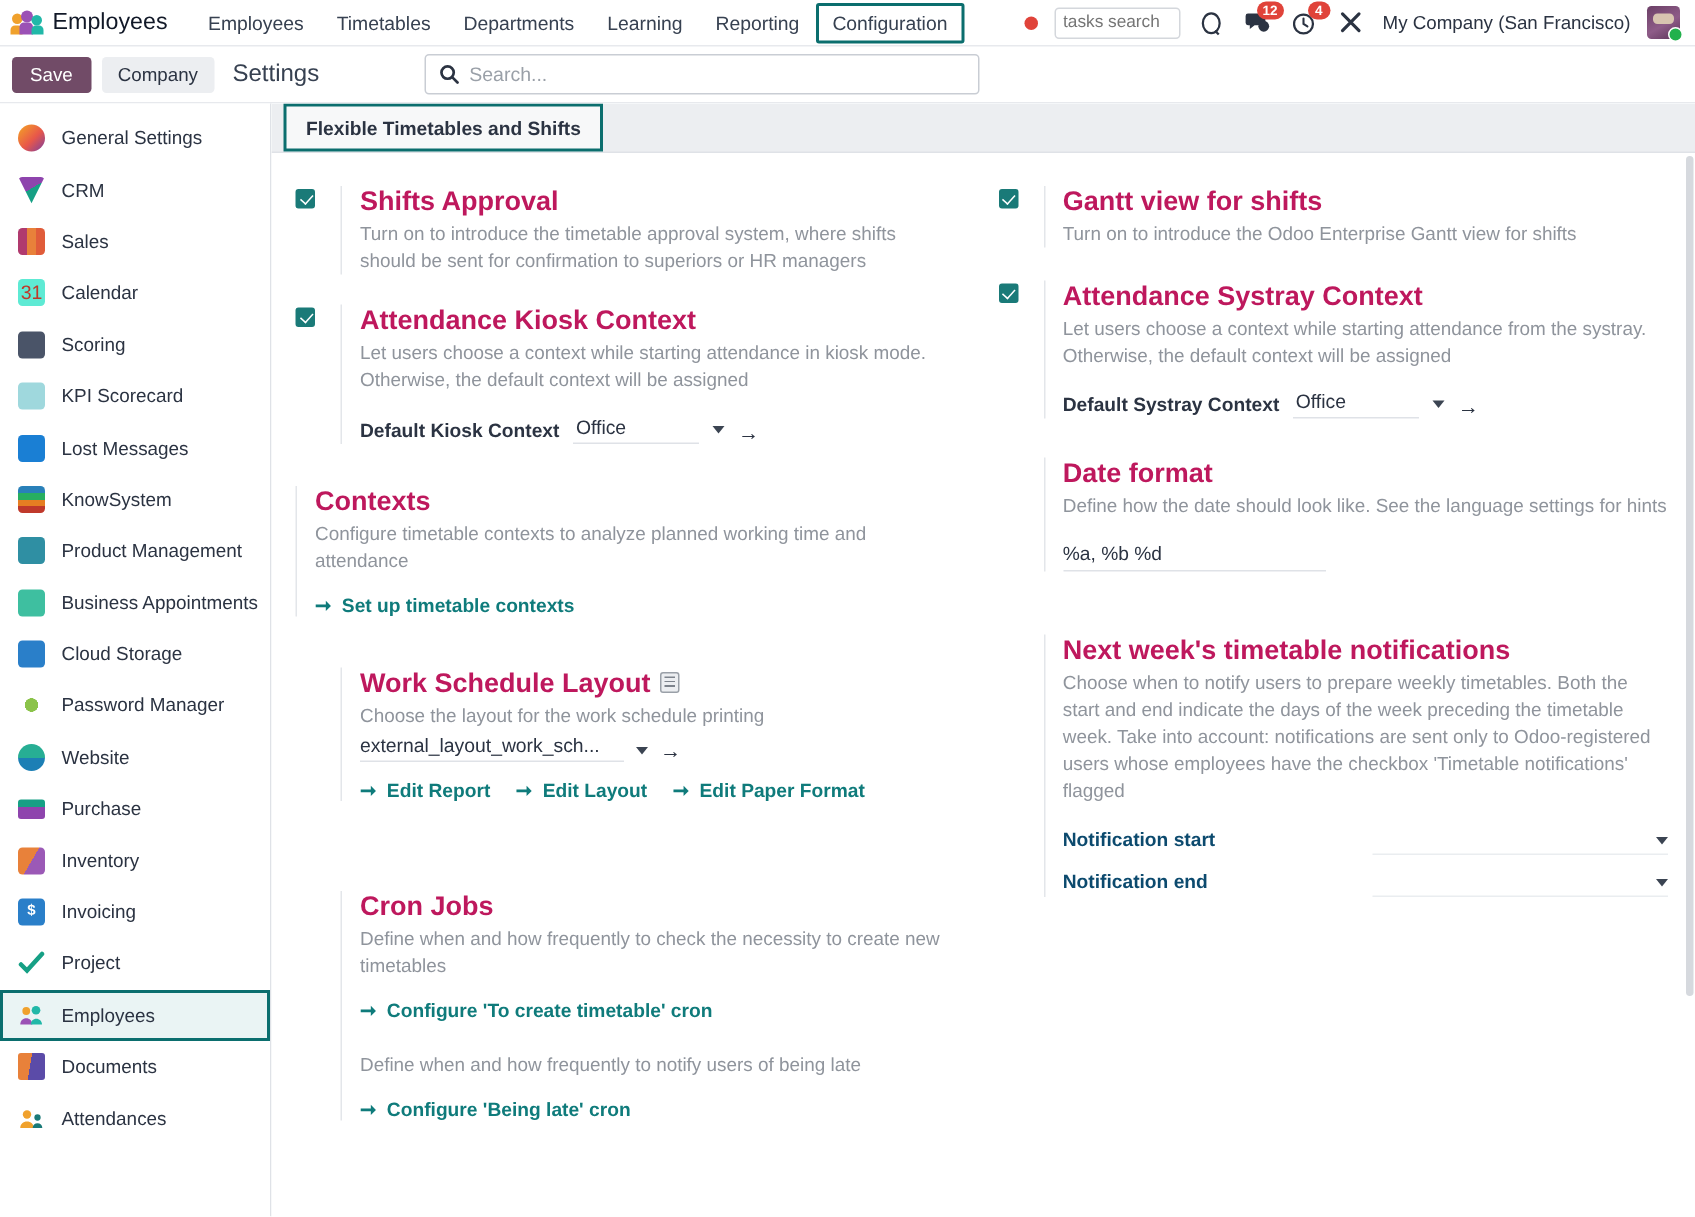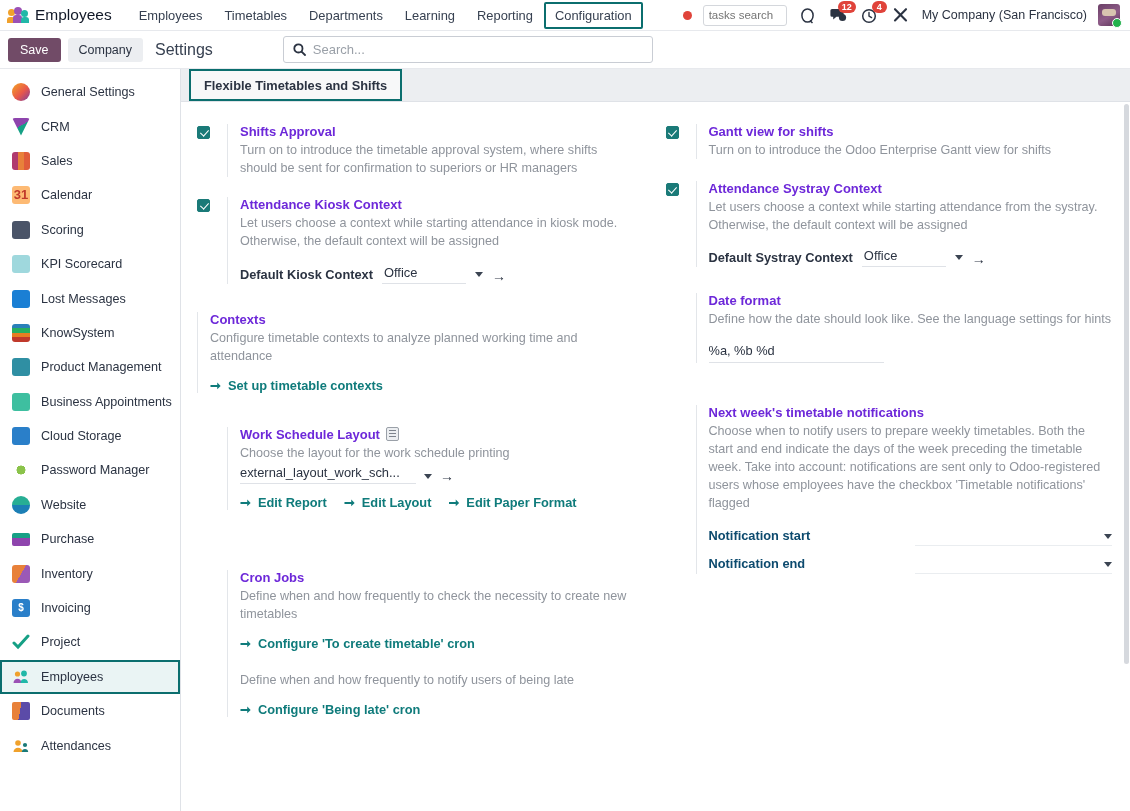--- a/index.html
+++ b/index.html
@@ -249,23 +249,23 @@
     border: solid #ffffff;
     border-width: 0 1.7px 1.7px 0;
     transform: rotate(42deg);
   }
   .sbody {
     flex: 1;
     border-left: 1px solid #e3e6ea;
     padding-left: 12px;
   }
   .s-title {
-    font-size: 13px;
+    font-size: 18px;
     font-weight: bold;
-    color: #6d28d9;
+    color: #be185d;
     margin-bottom: 2px;
     display: flex; align-items: center; gap: 6px;
   }
   .s-desc {
     font-size: 12.6px;
     color: #8f949c;
     line-height: 1.44;
   }
   .s-desc .lnk { color: #56a3a6; cursor: pointer; }
   .s-gap { height: 11px; }
@@ -450,21 +450,21 @@
       <span class="si-ico" style="background:linear-gradient(150deg,#8e44ad 0 45%,#16a085 45% 100%);clip-path:polygon(0 0,100% 0,50% 100%);"></span>
       <span class="si-label">CRM</span>
     </div>
 
     <div class="side-item">
       <span class="si-ico" style="background:linear-gradient(90deg,#b03a6e 0 33%,#e8813a 33% 66%,#e05c3a 66% 100%);"></span>
       <span class="si-label">Sales</span>
     </div>
 
     <div class="side-item">
-      <span class="si-ico" style="background:#fdba74;color:#c0392b;font-size:13px;font-weight:bold;line-height:18px;text-align:center;">31</span>
+      <span class="si-ico" style="background:#5eead4;color:#c0392b;font-size:13px;font-weight:normal;line-height:18px;text-align:center;">31</span>
       <span class="si-label">Calendar</span>
     </div>
 
     <div class="side-item">
       <span class="si-ico" style="background:#4a5468;"></span>
       <span class="si-label">Scoring</span>
     </div>
 
     <div class="side-item">
       <span class="si-ico" style="background:#9fd8dd;"></span>

